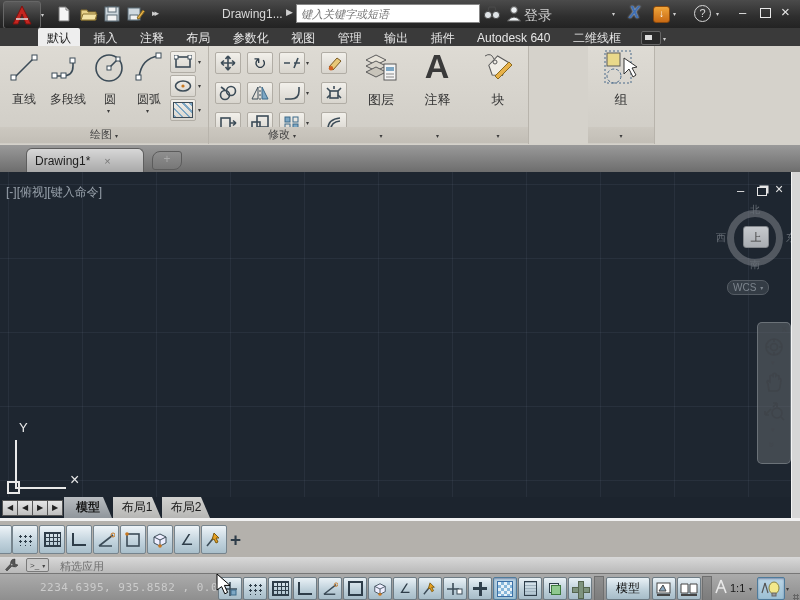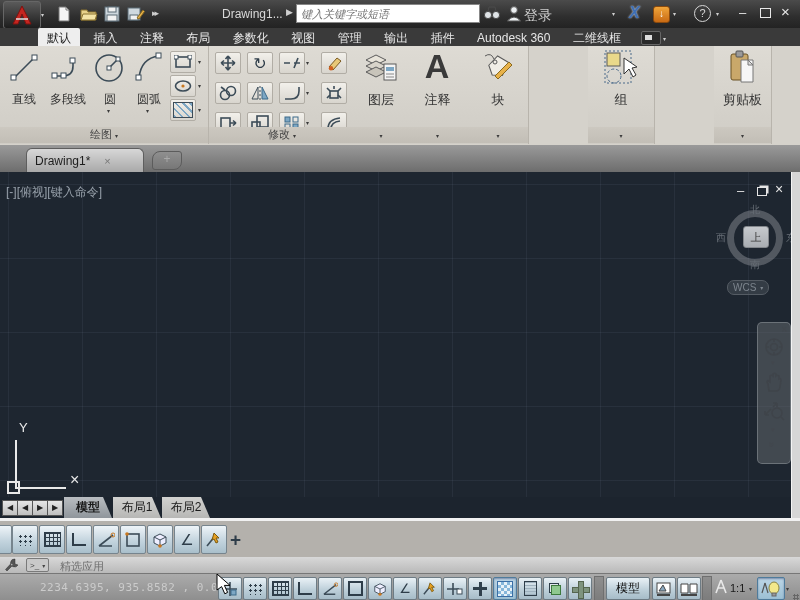--- a/index.html
+++ b/index.html
@@ -199,21 +199,21 @@
     <div style="padding-left:38px">
       <span class="rtab active">默认</span>
       <span class="rtab">插入</span>
       <span class="rtab">注释</span>
       <span class="rtab">布局</span>
       <span class="rtab">参数化</span>
       <span class="rtab">视图</span>
       <span class="rtab">管理</span>
       <span class="rtab">输出</span>
       <span class="rtab">插件</span>
-      <span class="rtab">Autodesk 360</span>
+      <span class="rtab">Autodesk 640</span>
       <span class="rtab">二维线框</span>
     </div>
     <span class="abs" style="left:641px;top:3px;width:18px;height:12px;background:#2a2a2a;border:1px solid #666;border-radius:2px">
       <span style="position:absolute;left:3px;top:3px;width:7px;height:5px;background:#dcdcdc"></span>
     </span>
     <span class="abs caret" style="left:663px;top:8px">▾</span>
   </div>
 
   <div class="abs" id="ribbon">
 
@@ -407,32 +407,20 @@
           <circle cx="10" cy="26" r="7" fill="none" stroke="#4a6a8a" stroke-dasharray="3 2"></circle>
           <rect x="1" y="1" width="26" height="32" fill="none" stroke="#4a6a8a" stroke-dasharray="2 2"></rect>
           <path d="M20 8 L20 24 L25 19 L29 27 L32 25 L28 18 L33 17 Z" fill="#fff" stroke="#333"></path>
         </svg>
       </div>
       <div class="blabel">组</div>
       <div class="pfoot"><span class="caretd">▾</span></div>
     </div>
 
 
-    <div class="panel" style="left:714px;width:57px">
-      <div class="bigbtn" style="left:13px;width:32px">
-        <svg width="30" height="36" viewBox="0 0 30 36">
-          <rect x="3" y="4" width="17" height="26" rx="2" fill="#c9a86a" stroke="#6a5324"></rect>
-          <rect x="8" y="1" width="7" height="6" rx="1" fill="#9a9a9a" stroke="#555"></rect>
-          <path d="M13 10 h12 v22 h-12 z" fill="#f6f6f6" stroke="#777"></path>
-          <path d="M20 10 l5 5 h-5 z" fill="#ddd" stroke="#777"></path>
-        </svg>
-      </div>
-      <div class="blabel">剪贴板</div>
-      <div class="pfoot"><span class="caretd">▾</span></div>
-    </div>
   </div>
 
   <div class="abs" id="filetabs">
     <div class="ftab">
       <span>Drawing1*</span>
       <span style="margin-left:14px;color:#777;font-size:11px">×</span>
     </div>
     <div class="newtab">
       <span>+</span>
     </div>

